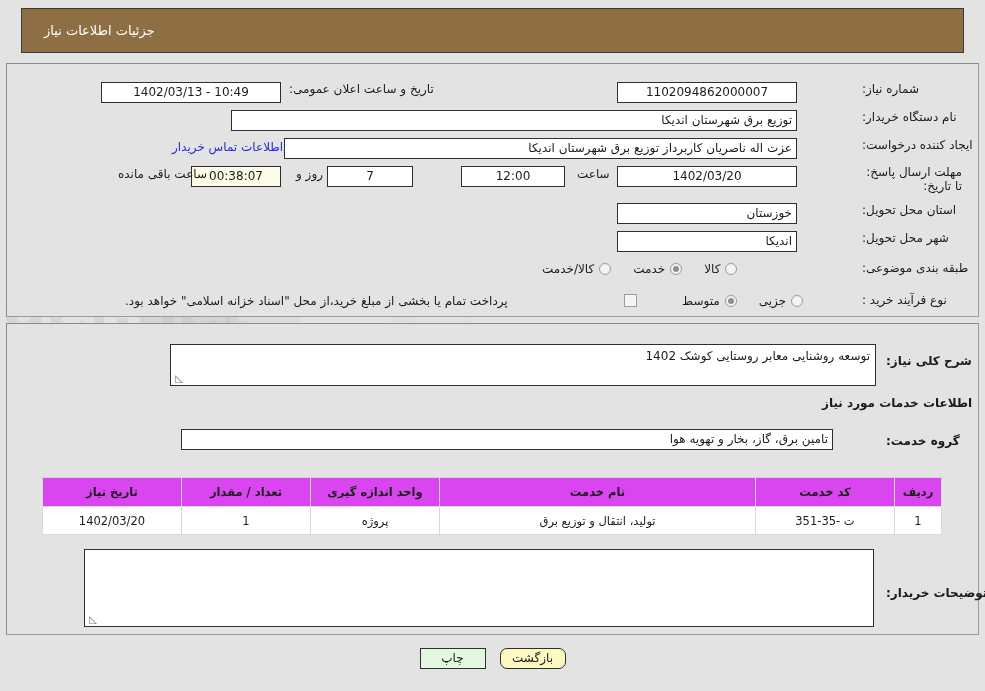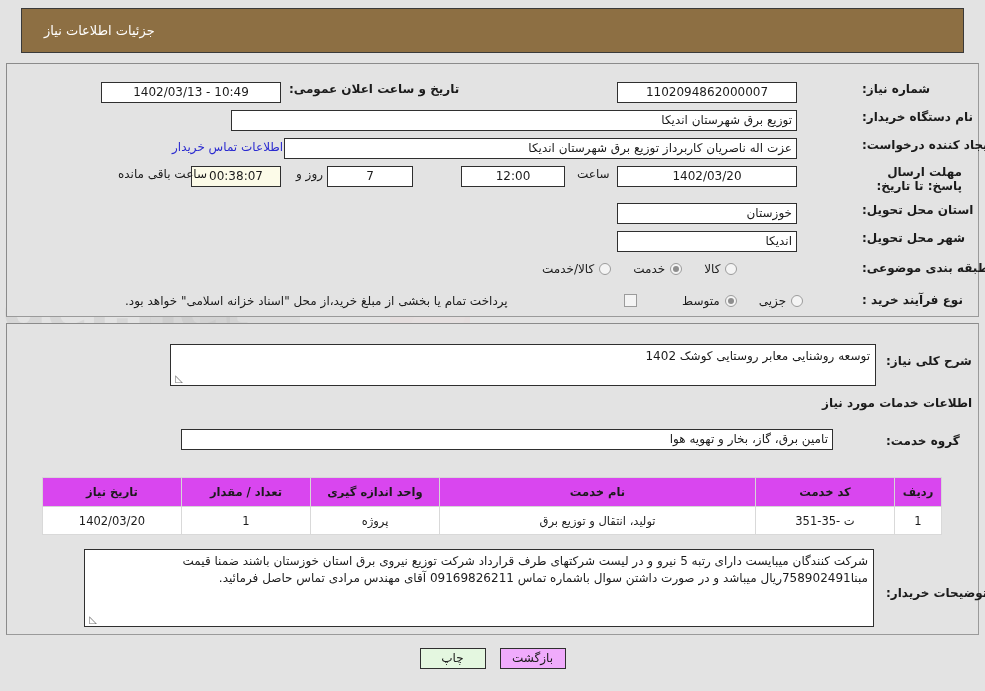--- a/index.html
+++ b/index.html
@@ -68,21 +68,20 @@
     position: absolute;
     display: flex;
     align-items: center;
     white-space: nowrap;
   }
   .lbl {
     color: #1b1b1b;
     font-size: 12px;
     text-align: right;
     white-space: nowrap;
-    font-weight: bold;
   }
   .lbl-2l { line-height: 14px; white-space: normal; }
 
   .field {
     background: #ffffff;
     border: 1px solid #2f2f2f;
     box-sizing: border-box;
     height: 21px;
     line-height: 19px;
     font-size: 12px;
@@ -231,21 +230,21 @@
     font-size: 12px;
     line-height: 19px;
     text-align: center;
     cursor: pointer;
     padding: 0 10px;
     box-sizing: border-box;
     color: #1b1b1b;
     font-family: inherit;
   }
   .btn-print  { background: #e4f7e0; }
-  .btn-back   { background: #f0abfc; }
+  .btn-back   { background: #fef9c3; border-radius: 7px; }
 </style>
 </head>
 <body>
 
 <svg class="watermark" viewBox="0 0 985 691" xmlns="http://www.w3.org/2000/svg">
   <g opacity="0.30">
     <path d="M150 210 L230 248 L230 330 Q230 392 190 420 Q150 392 150 330 Z" fill="#b9b9b9"></path>
     <path d="M175 268 L205 268 L205 300 L175 300 Z" fill="#d9d9d9"></path>
   </g>
   <g opacity="0.26" fill="#b5b5b5" font-family="DejaVu Sans, sans-serif" font-size="62" font-weight="bold">
@@ -378,20 +377,19 @@
         <td>پروژه</td>
         <td>1</td>
         <td>1402/03/20</td>
       </tr>
     </tbody>
   </table>
 </div>
 
 <span class="section-head" style="left:886px; top:586px; z-index:3;">توضیحات خریدار:</span>
 <div class="ta" style="position:absolute; left:84px; top:549px; width:790px; height:78px; z-index:3;">
-  <span>شرکت کنندگان میبایست دارای رتبه 5 نیرو و در لیست شرکتهای طرف قرارداد شرکت توزیع نیروی برق استان خوزستان باشند ضمنا قیمت مبنا758902491ریال میباشد و در صورت داشتن سوال باشماره تماس 09169826211 آقای مهندس مرادی تماس حاصل فرمائید.</span>
   <span class="grip">◺</span>
 </div>
 
 <div class="btnrow">
   <button class="btn btn-back">بازگشت</button>
   <button class="btn btn-print">چاپ</button>
 </div>
 
 </body></html>

